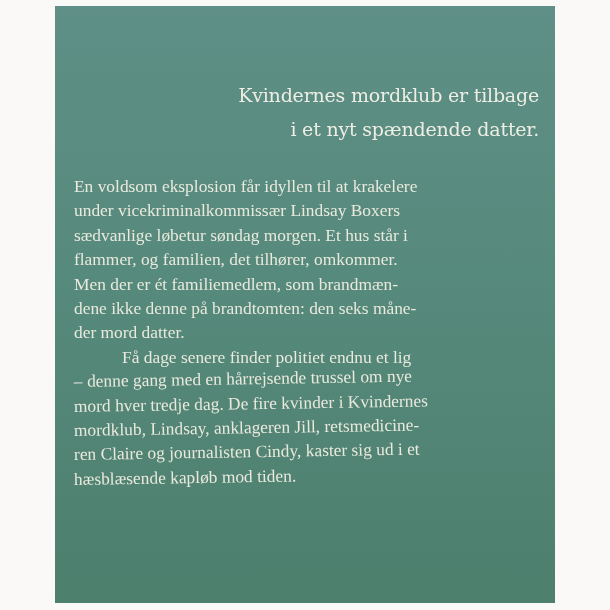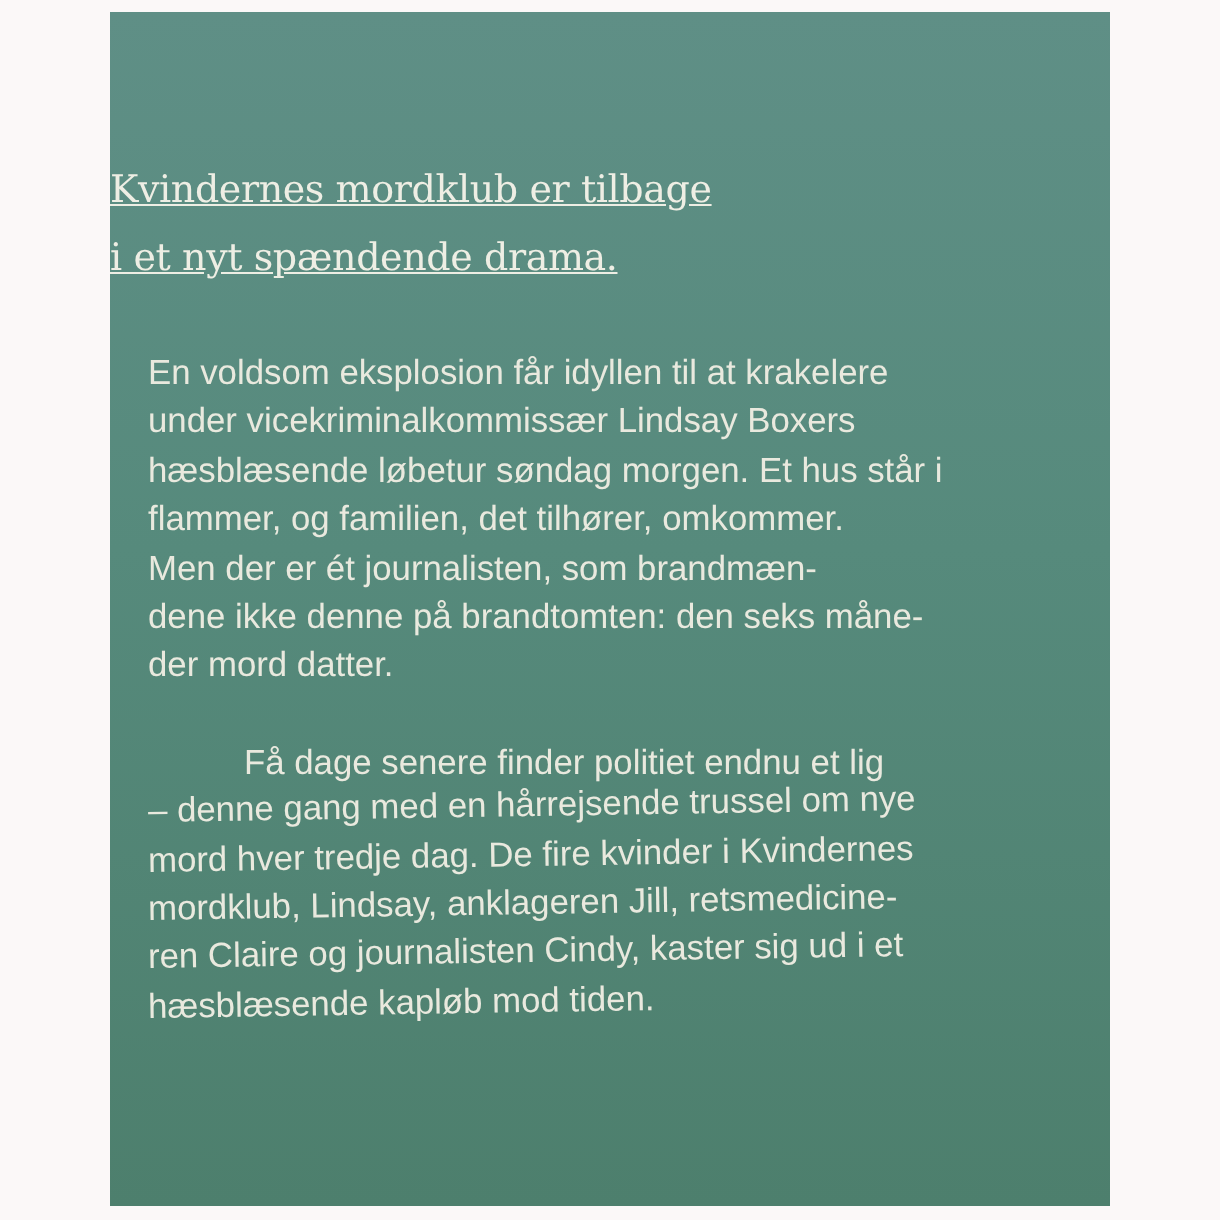--- a/index.html
+++ b/index.html
@@ -13,58 +13,57 @@
   .cover {
     position: absolute;
     left: 55px; top: 6px;
     width: 500px; height: 597px;
     background: linear-gradient(180deg, #5f8f86 0%, #568a7c 45%, #4d7f6d 100%);
     box-sizing: border-box;
   }
   .headline {
     position: absolute;
     left: 0; right: 16px; top: 72px;
-    text-align: left;
+    text-align: right;
     color: #eeeee4;
     font-family: "DejaVu Serif", serif;
     font-size: 19px;
     line-height: 34px;
     letter-spacing: -0.2px;
-    text-decoration: underline;
   }
   .headline div { white-space: nowrap; }
   .body-text {
     position: absolute;
     left: 19px; top: 168px;
     width: 480px;
     color: #e9e9de;
-    font-family: Liberation Sans, sans-serif;
+    font-family: Liberation Serif, serif;
     font-size: 17.4px;
     line-height: 24.4px;
   }
   .body-text .line { white-space: nowrap; display: block; }
-  .body-text .indent { padding-left: 48px; margin-top: 24px; }
+  .body-text .indent { padding-left: 48px; }
   .tilt { transform: rotate(-0.9deg); transform-origin: left center; }
 </style>
 </head>
 <body>
 
 <div class="cover">
   <div class="headline">
     <div>Kvindernes mordklub er tilbage</div>
-    <div>i et nyt spændende drama.</div>
+    <div>i et nyt spændende datter.</div>
   </div>
 
   <div class="body-text">
     <div>
       <span class="line">En voldsom eksplosion får idyllen til at krakelere</span>
       <span class="line">under vicekriminalkommissær Lindsay Boxers</span>
-      <span class="line">hæsblæsende løbetur søndag morgen. Et hus står i</span>
+      <span class="line">sædvanlige løbetur søndag morgen. Et hus står i</span>
       <span class="line">flammer, og familien, det tilhører, omkommer.</span>
-      <span class="line">Men der er ét journalisten, som brandmæn-</span>
+      <span class="line">Men der er ét familiemedlem, som brandmæn-</span>
       <span class="line">dene ikke denne på brandtomten: den seks måne-</span>
       <span class="line">der mord datter.</span>
     </div>
     <div>
       <span class="line indent">Få dage senere finder politiet endnu et lig</span>
       <span class="line tilt">– denne gang med en hårrejsende trussel om nye</span>
       <span class="line tilt">mord hver tredje dag. De fire kvinder i Kvindernes</span>
       <span class="line tilt">mordklub, Lindsay, anklageren Jill, retsmedicine-</span>
       <span class="line tilt">ren Claire og journalisten Cindy, kaster sig ud i et</span>
       <span class="line tilt">hæsblæsende kapløb mod tiden.</span>

